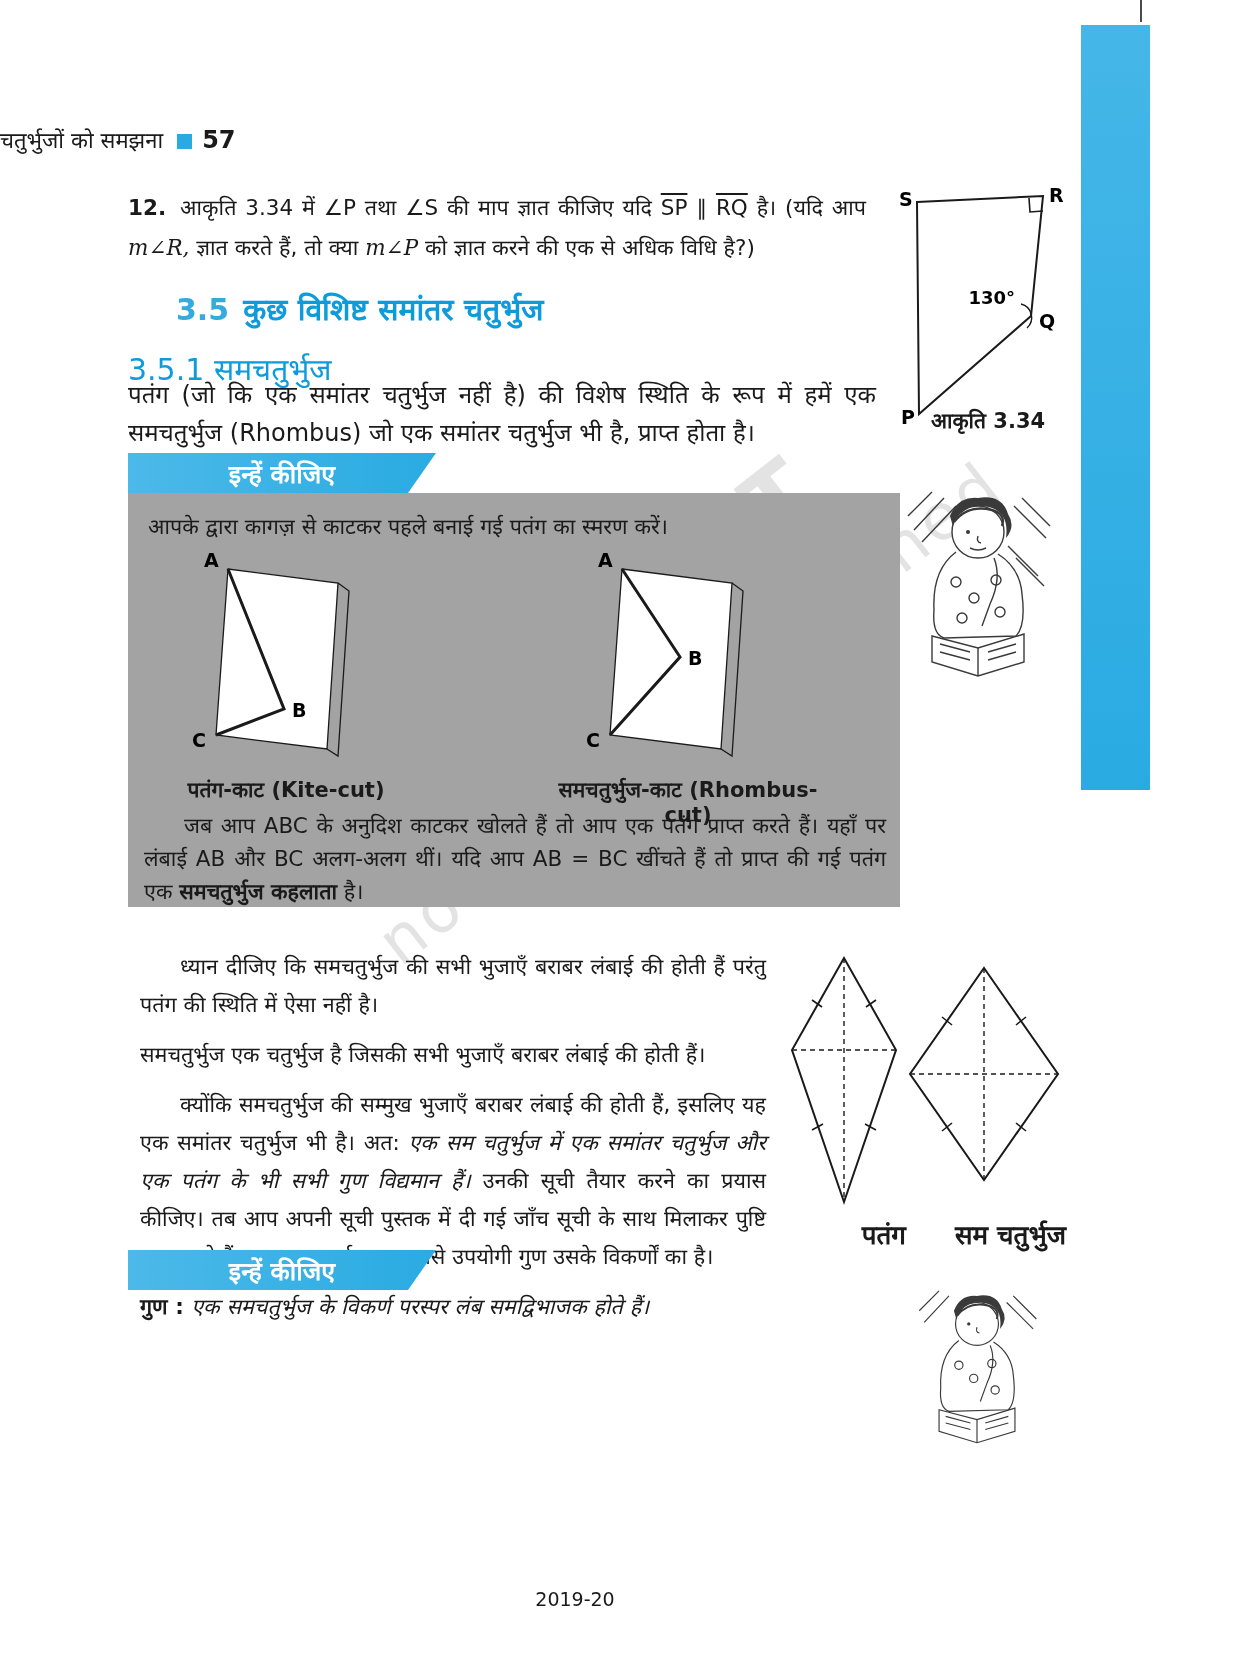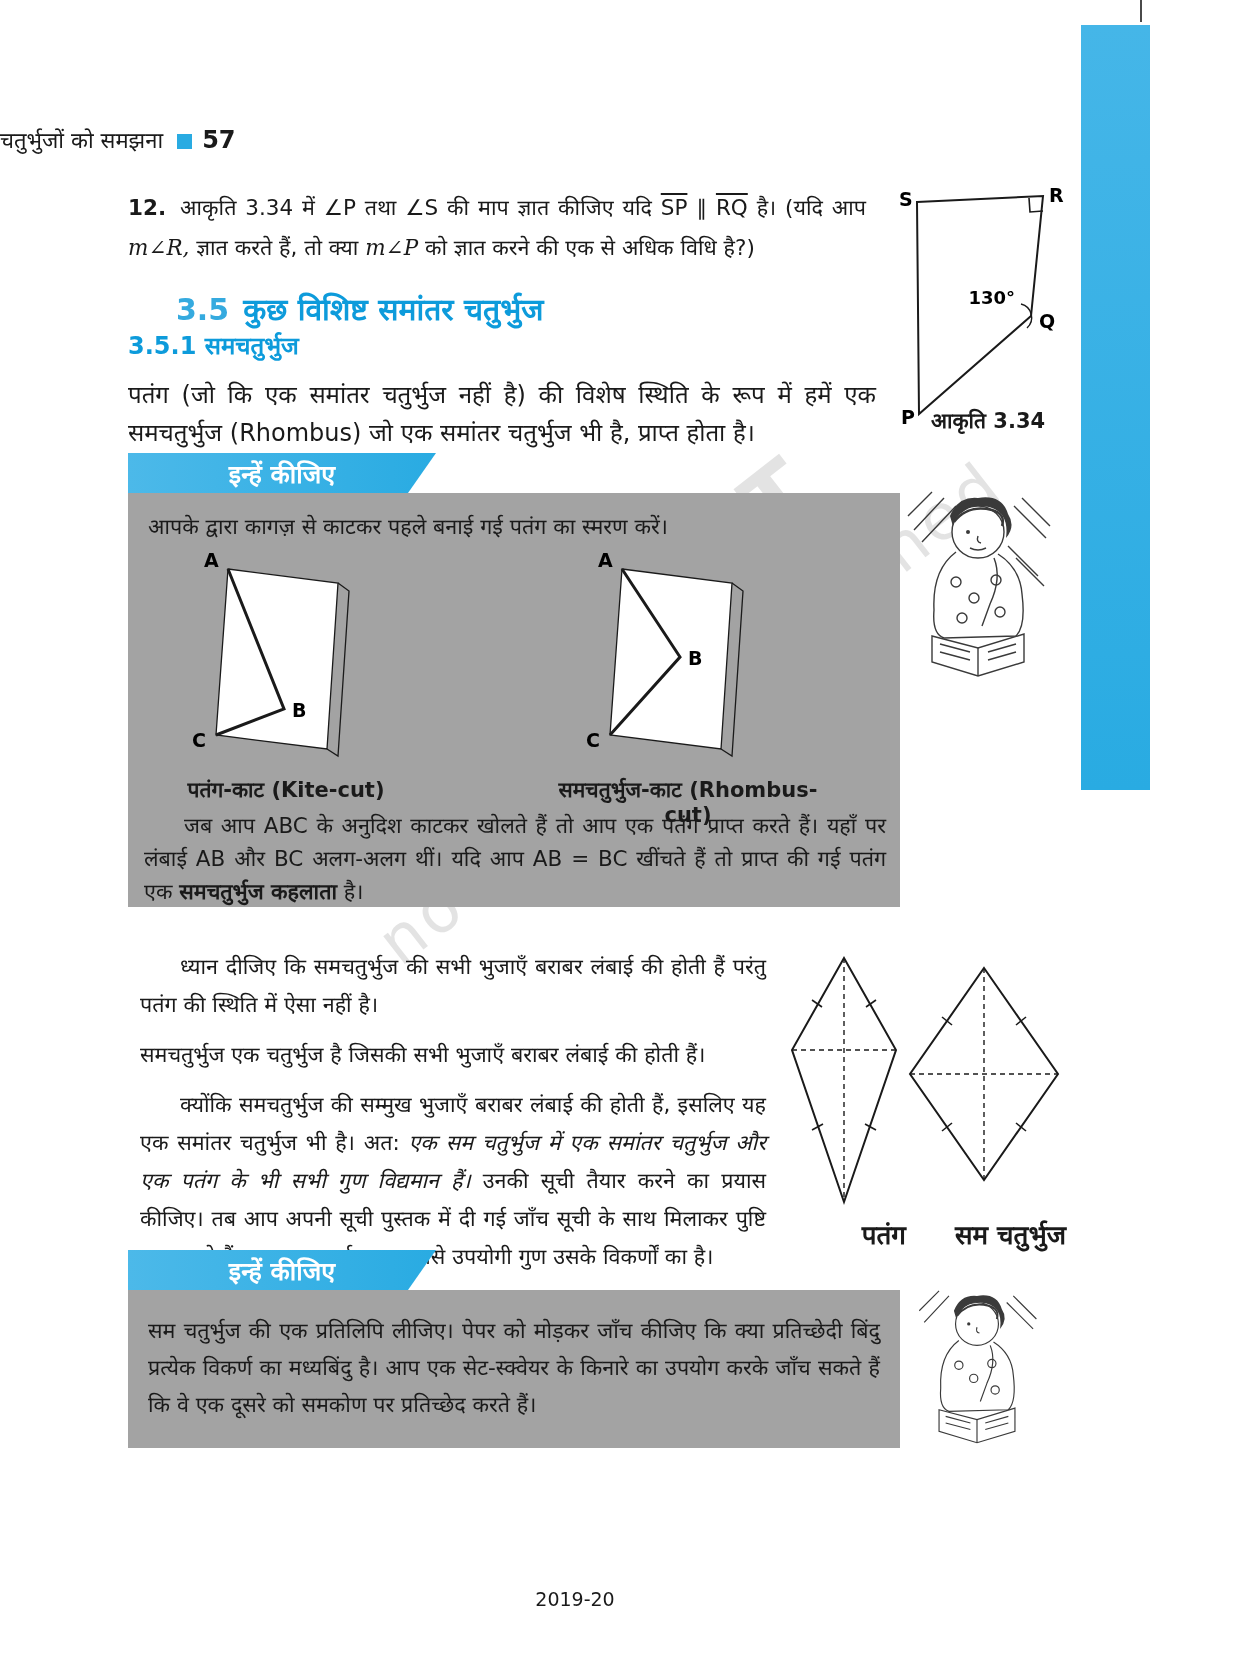--- a/index.html
+++ b/index.html
@@ -25,21 +25,21 @@
 
   
   .fig334{top:182px;left:893px;width:178px;height:250px;}
   .fig334 svg{display:block;}
   .fig-caption{position:absolute;left:38px;top:216px;font-weight:bold;font-size:21px;white-space:nowrap;margin-top:8px;}
   svg text{font-family:"DejaVu Sans","Liberation Sans",sans-serif;}
 
   
   .sec-head{top:288px;left:128px;font-size:30px;font-weight:bold;color:#0d9bdb;}
   .sec-head .no{margin-right:14px;color:#35aadf;margin-left:48px;}
-  .sub-head{top:328px;left:128px;font-size:24px;font-weight:bold;color:#0d9bdb;}
+  .sub-head{top:348px;left:128px;font-size:30px;font-weight:normal;color:#0d9bdb;}
   .intro{top:376px;left:128px;width:748px;font-size:24px;line-height:38px;text-align:justify;}
 
   
   .banner{width:308px;height:40px;background:linear-gradient(90deg,#4cb9e9,#29abe2);
           clip-path:polygon(0 0,100% 0,calc(100% - 28px) 100%,0 100%);
           color:#fff;font-weight:bold;font-size:25px;display:flex;align-items:center;justify-content:center;}
   .banner1{top:453px;left:128px;}
   .banner2{top:1250px;left:128px;}
   .graybox{background:#a3a3a3;}
   .box1{top:493px;left:128px;width:772px;height:414px;}
@@ -202,23 +202,20 @@
       <line x1="36" y1="55" x2="46" y2="63" stroke="#1a1a1a" stroke-width="1.6"></line>
       <line x1="110" y1="63" x2="120" y2="55" stroke="#1a1a1a" stroke-width="1.6"></line>
       <line x1="36" y1="169" x2="46" y2="161" stroke="#1a1a1a" stroke-width="1.6"></line>
       <line x1="110" y1="161" x2="120" y2="169" stroke="#1a1a1a" stroke-width="1.6"></line>
     </svg>
     <div class="shape-label lbl-kite">पतंग</div>
     <div class="shape-label lbl-rhom">सम चतुर्भुज</div>
   </div>
 
   <div class="abs banner banner2">इन्हें कीजिए</div>
-  <div class="abs graybox box2">
-    <div class="box2-para">सम चतुर्भुज की एक प्रतिलिपि लीजिए। पेपर को मोड़कर जाँच कीजिए कि क्या प्रतिच्छेदी बिंदु प्रत्येक विकर्ण का मध्यबिंदु है। आप एक सेट-स्क्वेयर के किनारे का उपयोग करके जाँच सकते हैं कि वे एक दूसरे को समकोण पर प्रतिच्छेद करते हैं।</div>
-  </div>
 
   <svg class="abs child2" width="150" height="165" viewBox="0 0 160 200">
     <g stroke="#3a3a3a" fill="none" stroke-width="1.4">
       <path d="M10,30 L34,6 M16,44 L46,12 M116,20 L148,52 M124,12 L152,40"></path>
       <path d="M52,30 Q60,10 80,12 Q104,8 110,28 Q118,40 108,52 Q112,22 84,20 Q60,20 56,44 Z" fill="#3a3a3a" stroke="none"></path>
       <circle cx="80" cy="46" r="26" fill="#ffffff"></circle>
       <path d="M56,36 Q70,18 94,24 Q108,28 104,40" stroke-width="2.4"></path>
       <circle cx="70" cy="46" r="2" fill="#3a3a3a" stroke="none"></circle>
       <path d="M80,50 Q78,56 83,57"></path>
       <path d="M58,66 Q34,84 36,124 Q34,148 46,152 L118,150 Q128,140 124,108 Q122,82 100,68"></path>

